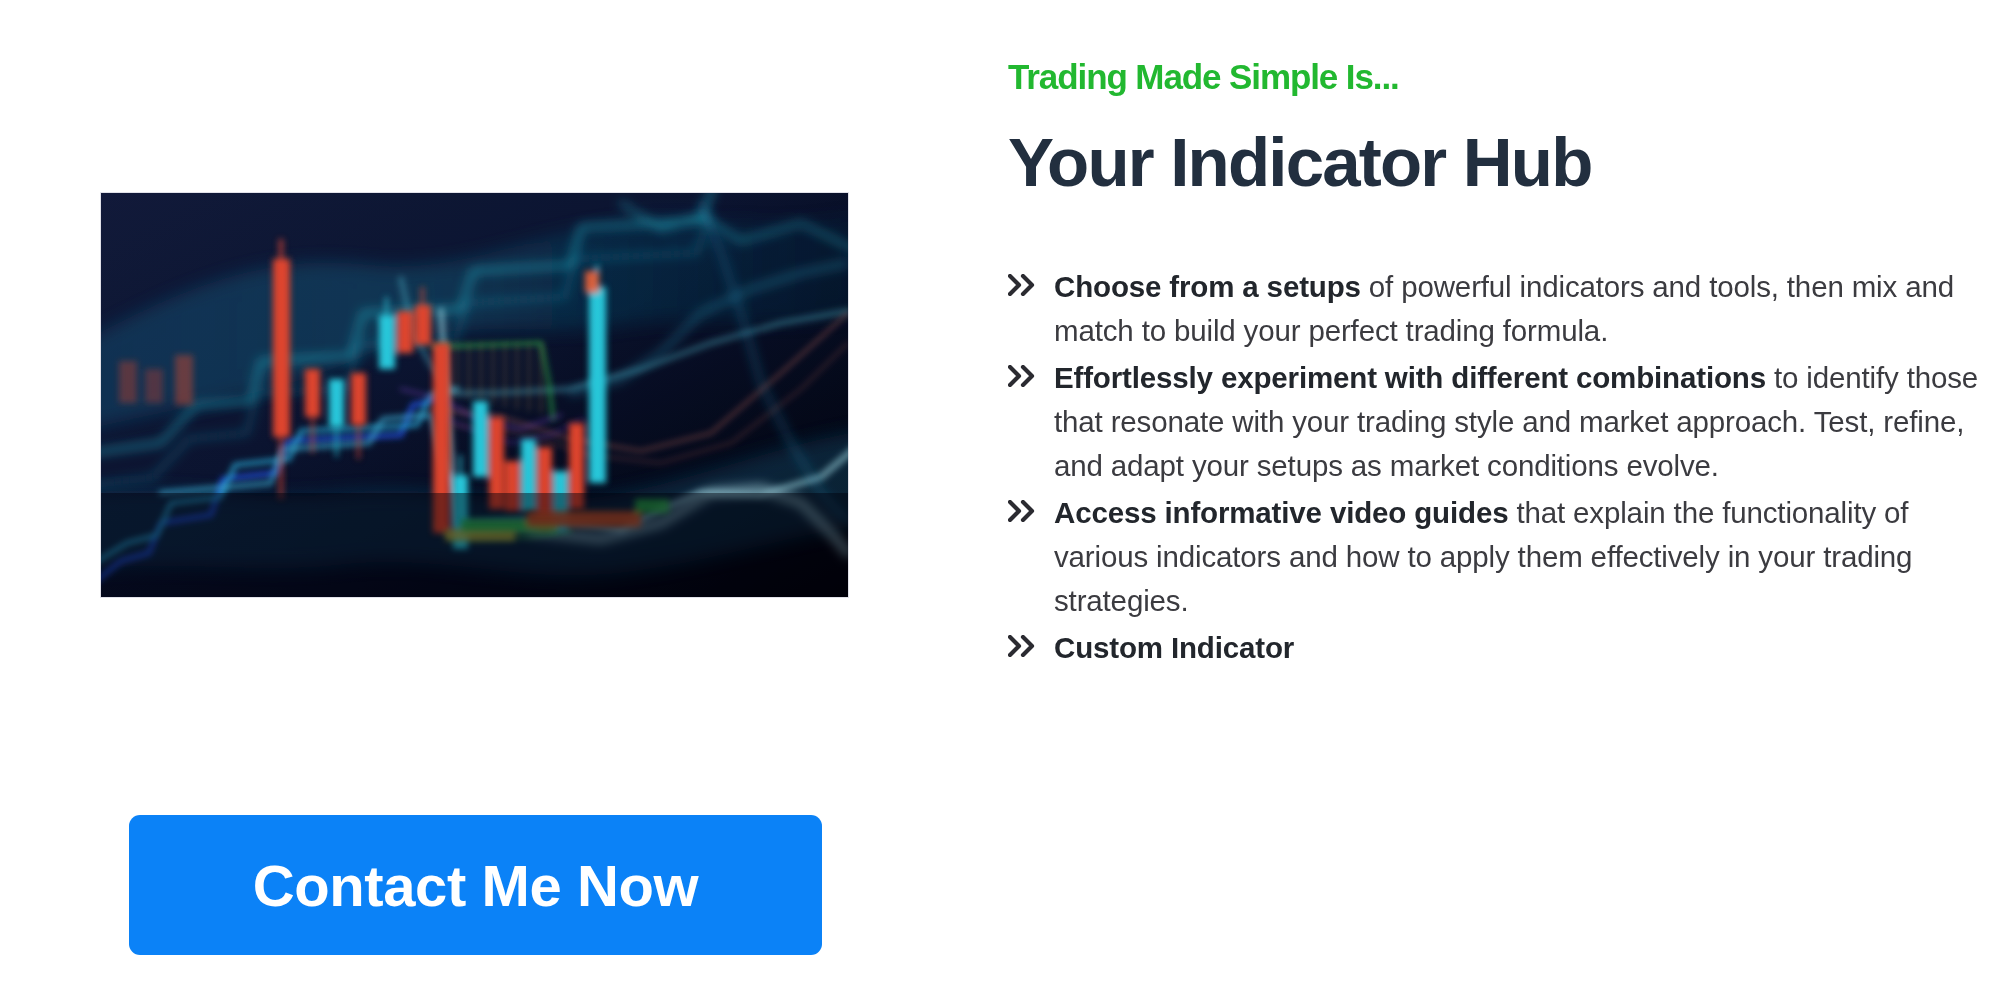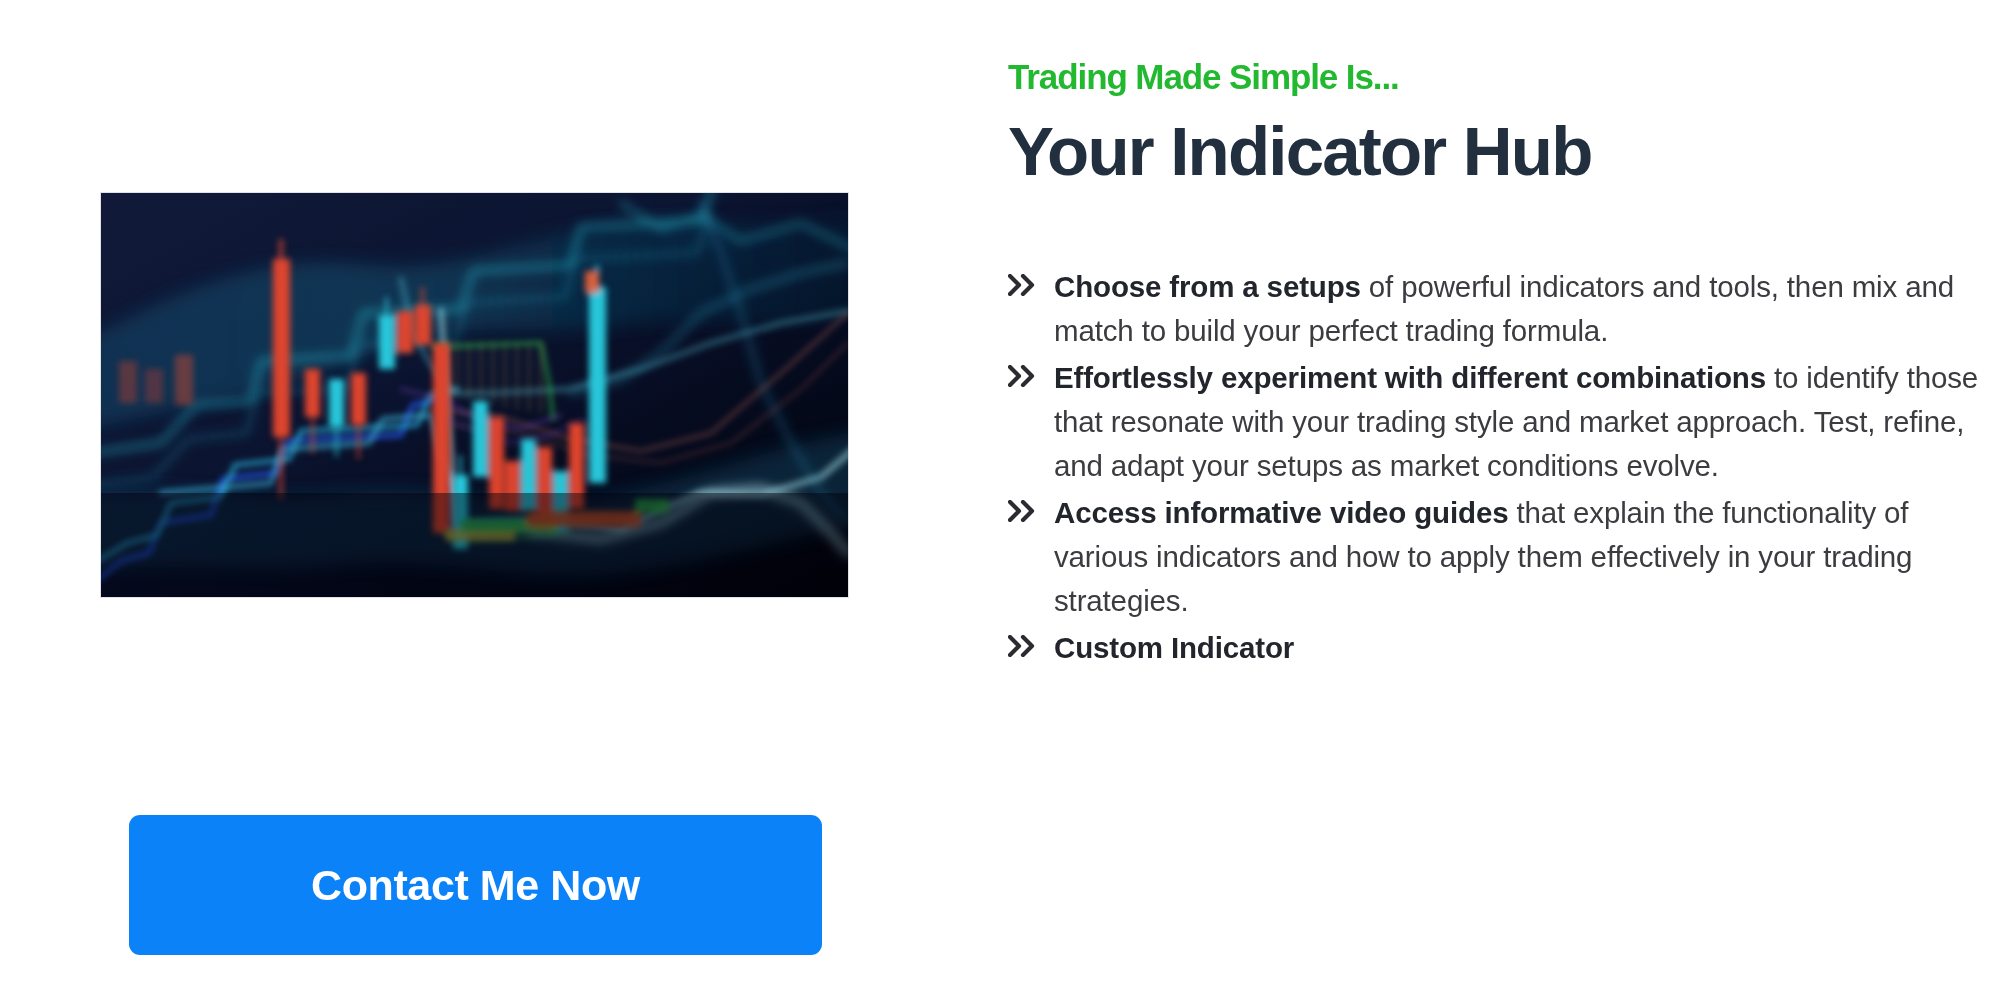--- a/index.html
+++ b/index.html
@@ -53,21 +53,21 @@
     display: flex;
     align-items: center;
     justify-content: center;
     width: 100%;
     height: 100%;
     border: none;
     border-radius: 11px;
     background: #0b82f7;
     color: #ffffff;
     font-family: "Liberation Sans", sans-serif;
-    font-size: 43px;
+    font-size: 58px;
     font-weight: 700;
     letter-spacing: -0.4px;
     cursor: pointer;
   }
 
   
   .right-col {
     position: absolute;
     left: 1008px;
     top: 0;
@@ -83,21 +83,21 @@
     font-weight: 700;
     letter-spacing: -1.1px;
     color: #22b830;
     white-space: nowrap;
     margin-top: 33px;
   }
 
   .page-title {
     position: absolute;
     left: 0;
-    top: 112px;
+    top: 123px;
     font-size: 69px;
     font-weight: 700;
     letter-spacing: -1.8px;
     color: #222f3f;
     white-space: nowrap;
   }
 
   .benefits {
     position: absolute;
     left: 0;

